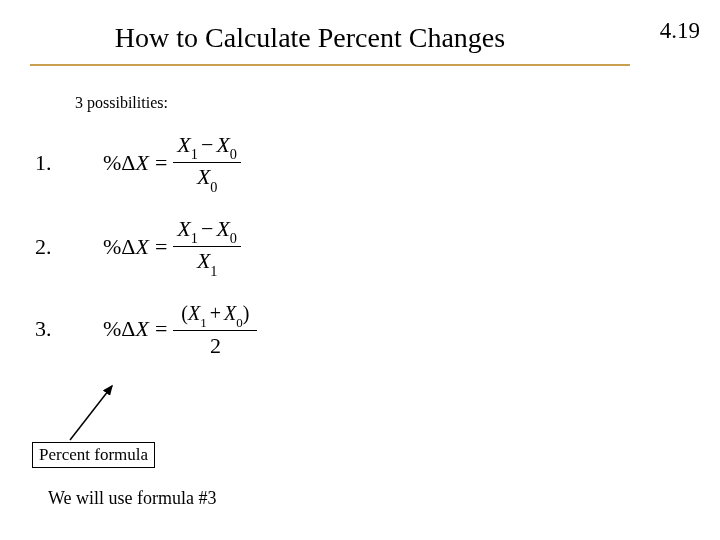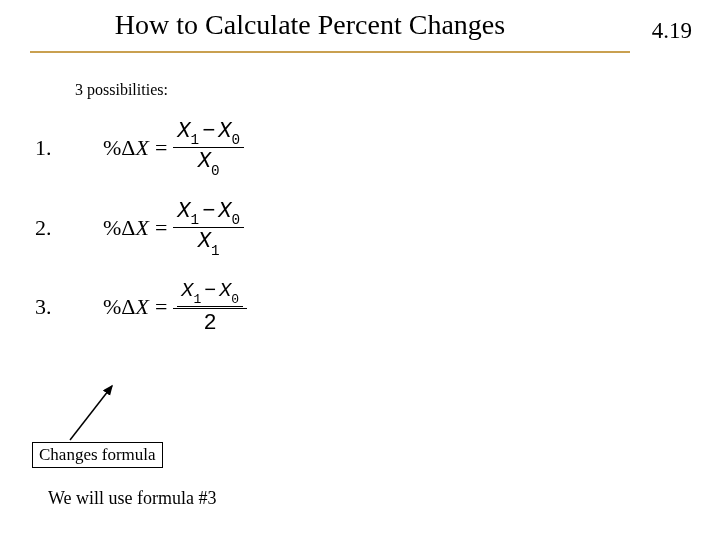--- a/index.html
+++ b/index.html
@@ -8,27 +8,27 @@
       height: 540px;
       background: #ffffff;
       font-family: 'Times New Roman', Times, serif;
       color: #000;
       position: relative;
       overflow: hidden;
     }
     .page-number {
       position: absolute;
       top: 18px;
-      right: 28px;
+      right: 20px;
       font-size: 23px;
     }
     .title {
       text-align: center;
       font-size: 28px;
-      padding-top: 9px;
+      padding-top: 22px;
       padding-bottom: 10px;
       margin-left: 30px;
       margin-right: 130px;
     }
     .hr {
       border: none;
       border-top: 2px solid #c9a050;
       margin: 0 30px 0 30px;
       width: 600px;
     }
@@ -69,21 +69,20 @@
     .frac {
       display: inline-flex;
       flex-direction: column;
       align-items: center;
       vertical-align: middle;
       font-style: italic;
     }
     .frac .top, .frac .bot {
       padding: 0 4px;
       white-space: nowrap;
-      font-family: Liberation Mono, monospace;
     }
     .frac .top {
       border-bottom: 1.5px solid #000;
       padding-bottom: 1px;
     }
     .frac .bot {
       padding-top: 1px;
     }
     .sub {
       font-size: 0.65em;
@@ -169,34 +168,34 @@
   </div>
 
   <div class="item">
     <div class="num">3.</div>
     <div class="formula">
       <span class="lhs"><span class="pct">%</span><span class="delta">Δ</span><span>X</span></span>
       <span class="eq">=</span>
       <span class="frac outer-frac">
         <span class="top">
           <span class="frac" style="font-size:20px;">
-            <span class="top"><span>X</span><span class="sub">1</span><span class="minus">−</span><span>X</span><span class="sub">0</span></span>
+            <span class="bot"><span class="paren">(</span><span>X</span><span class="sub">1</span><span class="plus">+</span><span>X</span><span class="sub">0</span><span class="paren">)</span></span>
           </span>
         </span>
         <span class="bot bigbot denom2">2</span>
       </span>
     </div>
   </div>
 
 </div>
 
 <svg class="arrow-svg" width="80" height="70">
   <defs>
     <marker id="ah" markerWidth="8" markerHeight="8" refX="6" refY="3" orient="auto">
       <path d="M0,0 L7,3 L0,6 Z" fill="#000"></path>
     </marker>
   </defs>
   <line x1="10" y1="60" x2="52" y2="6" stroke="#000" stroke-width="1.5" marker-end="url(#ah)"></line>
 </svg>
 
-<div class="boxed-label">Changes formula</div>
+<div class="boxed-label">Percent formula</div>
 
 <div class="footnote">We will use formula #3</div>
 
 </body></html>

